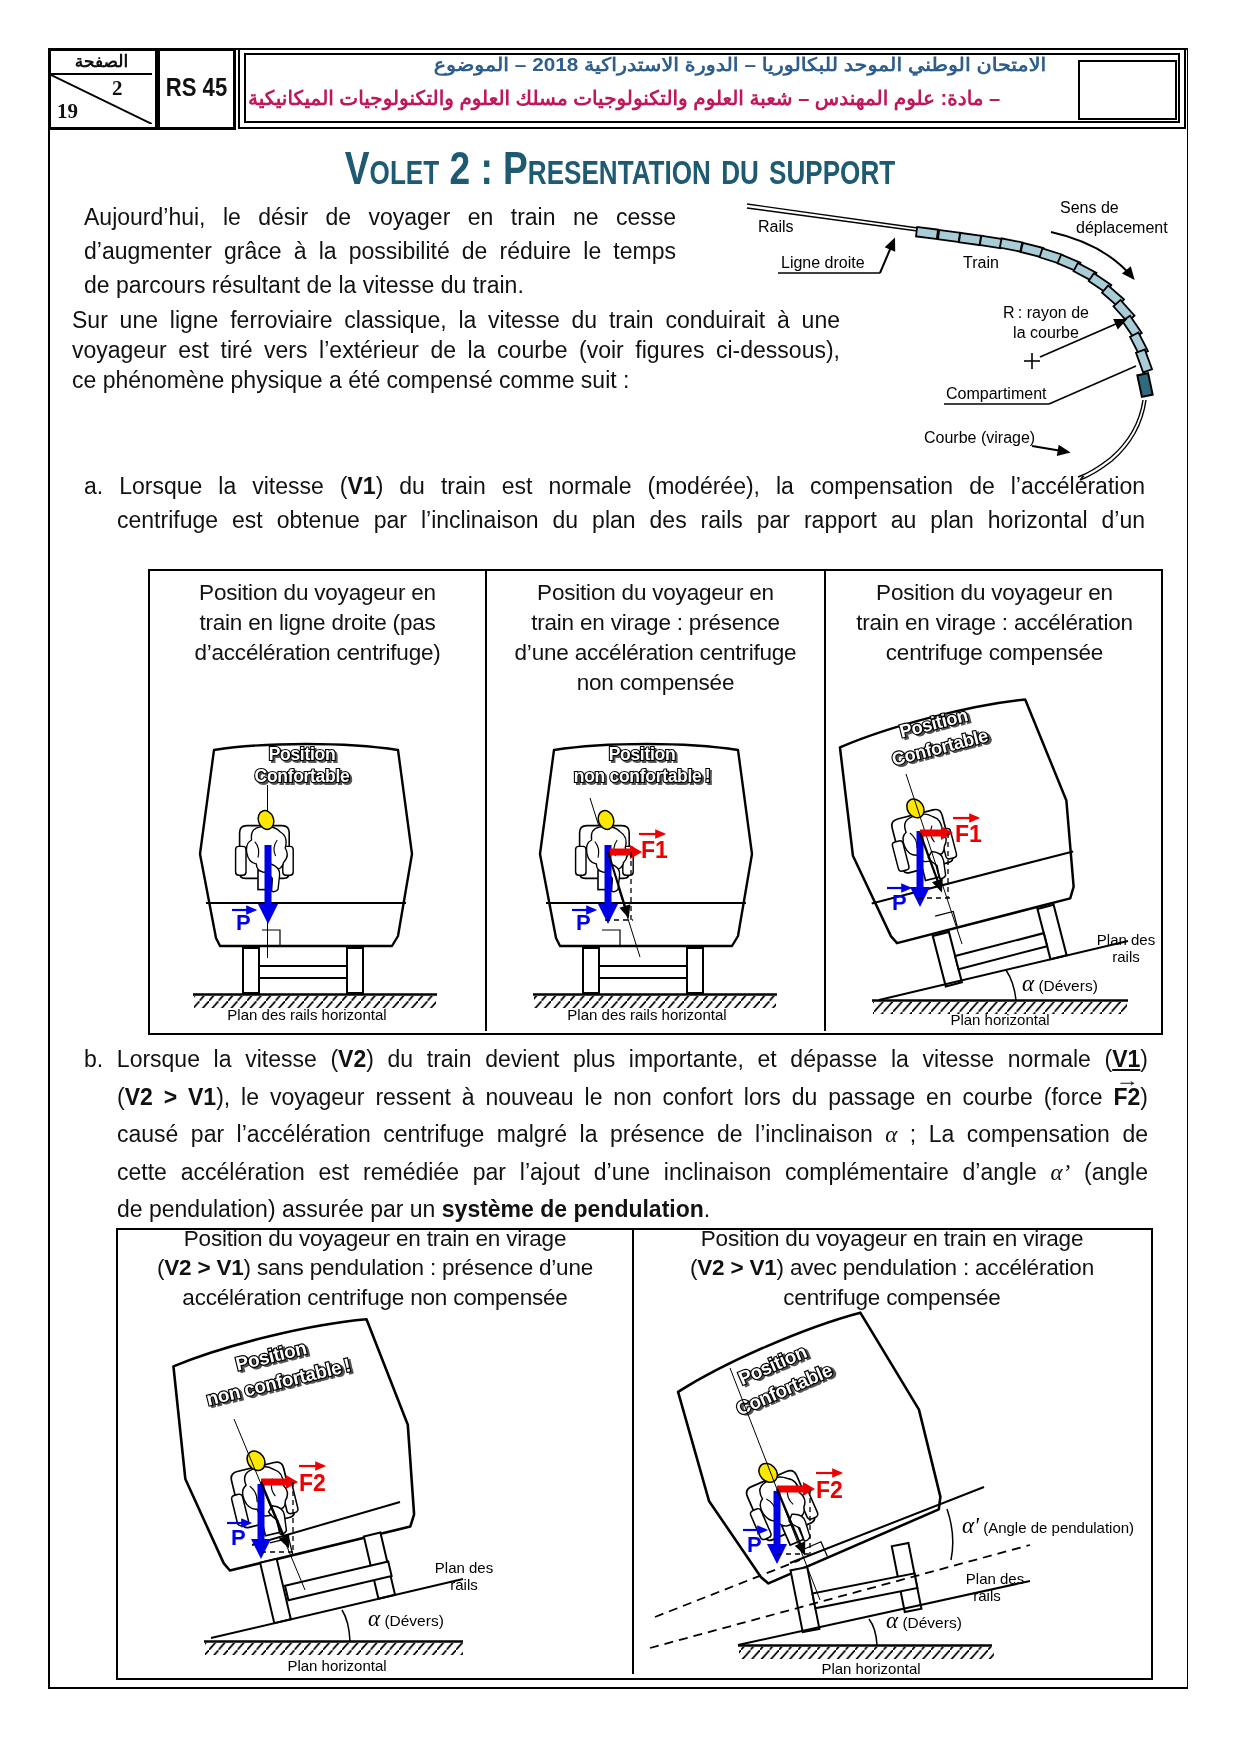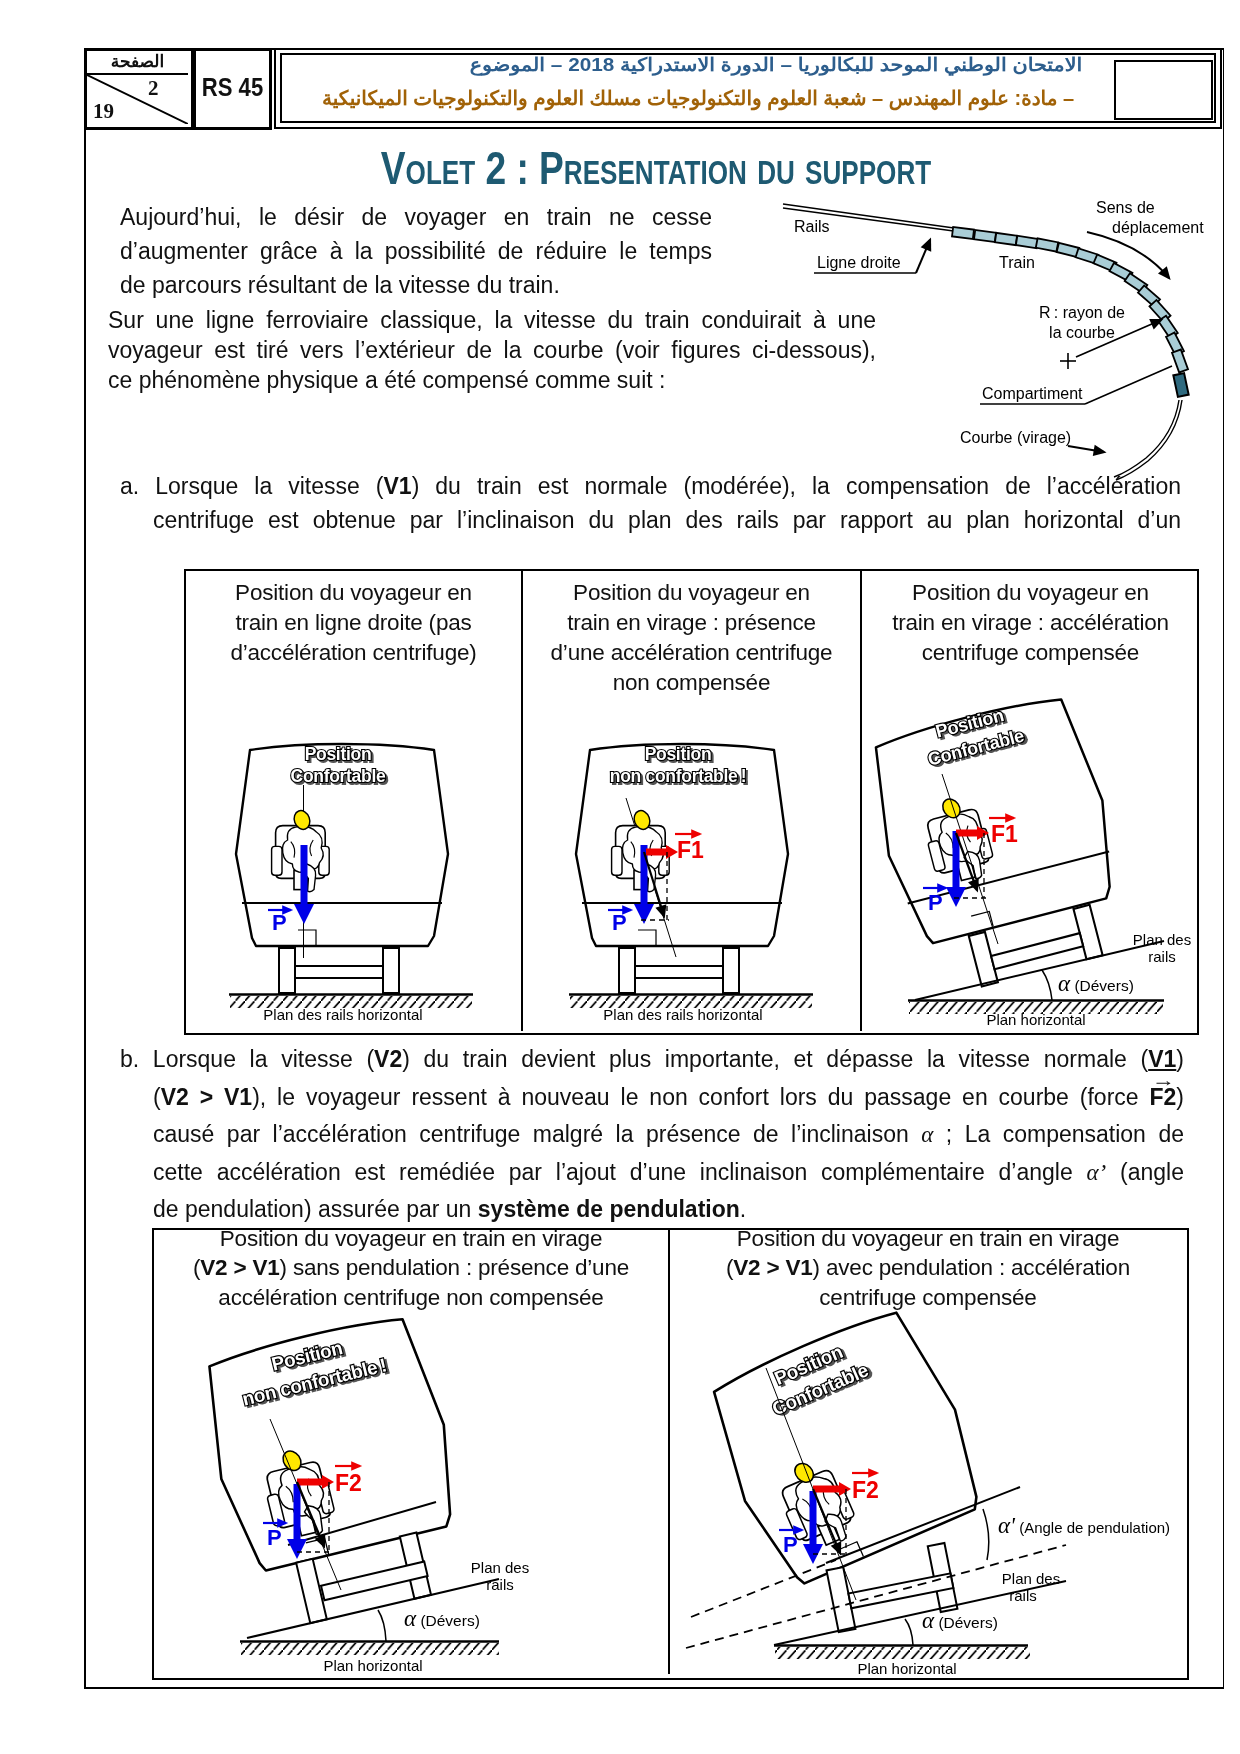--- a/index.html
+++ b/index.html
@@ -1,17 +1,17 @@
 <!DOCTYPE html>
 <html><head>
 <meta charset="utf-8">
 <style>
   html,body{margin:0;padding:0;background:#fff;}
   #page{position:relative;width:1188px;height:1754px;background:#fff;overflow:hidden;
-        font-family:"Liberation Sans",sans-serif;color:#111;margin-left:36px;}
+        font-family:"Liberation Sans",sans-serif;color:#111;}
   .abs{position:absolute;}
   .jline{text-align:justify;text-align-last:justify;}
   .b{font-weight:bold;}
   .al{font-family:"Liberation Serif",serif;font-style:italic;}
   .vec{position:relative;display:inline-block;}
   .vec::before{content:"\2192";position:absolute;left:0.12em;top:-0.92em;font-size:0.78em;font-weight:bold;transform:scaleX(1.3);transform-origin:left center;}
 </style>
 </head>
 <body>
 <div id="page">
@@ -27,21 +27,21 @@
   <div class="abs" style="left:112px;top:76px;width:30px;font-family:'Liberation Serif',serif;font-weight:bold;font-size:21px;">2</div>
   <div class="abs" style="left:57px;top:99px;width:40px;font-family:'Liberation Serif',serif;font-weight:bold;font-size:21px;">19</div>
 
   <div class="abs" style="left:157px;top:48px;width:73px;height:76px;border:3px solid #000;background:#fff;"></div>
   <div class="abs" style="left:157px;top:72px;width:79px;text-align:center;font-weight:bold;font-size:26px;white-space:nowrap;transform:scaleX(0.85);">RS 45</div>
 
   <div class="abs" style="left:238px;top:48px;width:944px;height:77px;border:2px solid #000;"></div>
   <div class="abs" style="left:244px;top:53px;width:932px;height:66px;border:2px solid #000;"></div>
   <div class="abs" style="left:1078px;top:60px;width:95px;height:56px;border:2px solid #000;background:#fff;"></div>
   <div class="abs" style="left:300px;top:53px;width:880px;height:24px;font-size:18.5px;line-height:24px;font-weight:bold;color:#2d5e8d;text-align:center;direction:rtl;transform:scaleX(1.12);">الامتحان الوطني الموحد للبكالوريا – الدورة الاستدراكية 2018 – الموضوع</div>
-  <div class="abs" style="left:248px;top:84px;width:828px;height:28px;font-size:20px;line-height:28px;font-weight:bold;color:#a16207;text-align:center;direction:rtl;">– مادة: علوم المهندس – شعبة العلوم والتكنولوجيات مسلك العلوم والتكنولوجيات الميكانيكية</div>
+  <div class="abs" style="left:248px;top:84px;width:828px;height:28px;font-size:20px;line-height:28px;font-weight:bold;color:#be185d;text-align:left;direction:rtl;">– مادة: علوم المهندس – شعبة العلوم والتكنولوجيات مسلك العلوم والتكنولوجيات الميكانيكية</div>
 
   <div class="abs" style="left:60px;top:145px;width:1120px;text-align:center;font-variant:small-caps;font-weight:bold;font-size:47px;line-height:46px;color:#1e5a72;transform:scaleX(0.79);">Volet 2 : Presentation du support</div>
 
   <div class="abs" style="left:84px;top:200px;width:592px;font-size:23px;line-height:34px;">
     <div class="jline">Aujourd’hui, le désir de voyager en train ne cesse</div>
     <div class="jline">d’augmenter grâce à la possibilité de réduire le temps</div>
     <div>de parcours résultant de la vitesse du train.</div>
   </div>
 
   <div class="abs" style="left:72px;top:305px;width:768px;font-size:23px;line-height:30px;">

